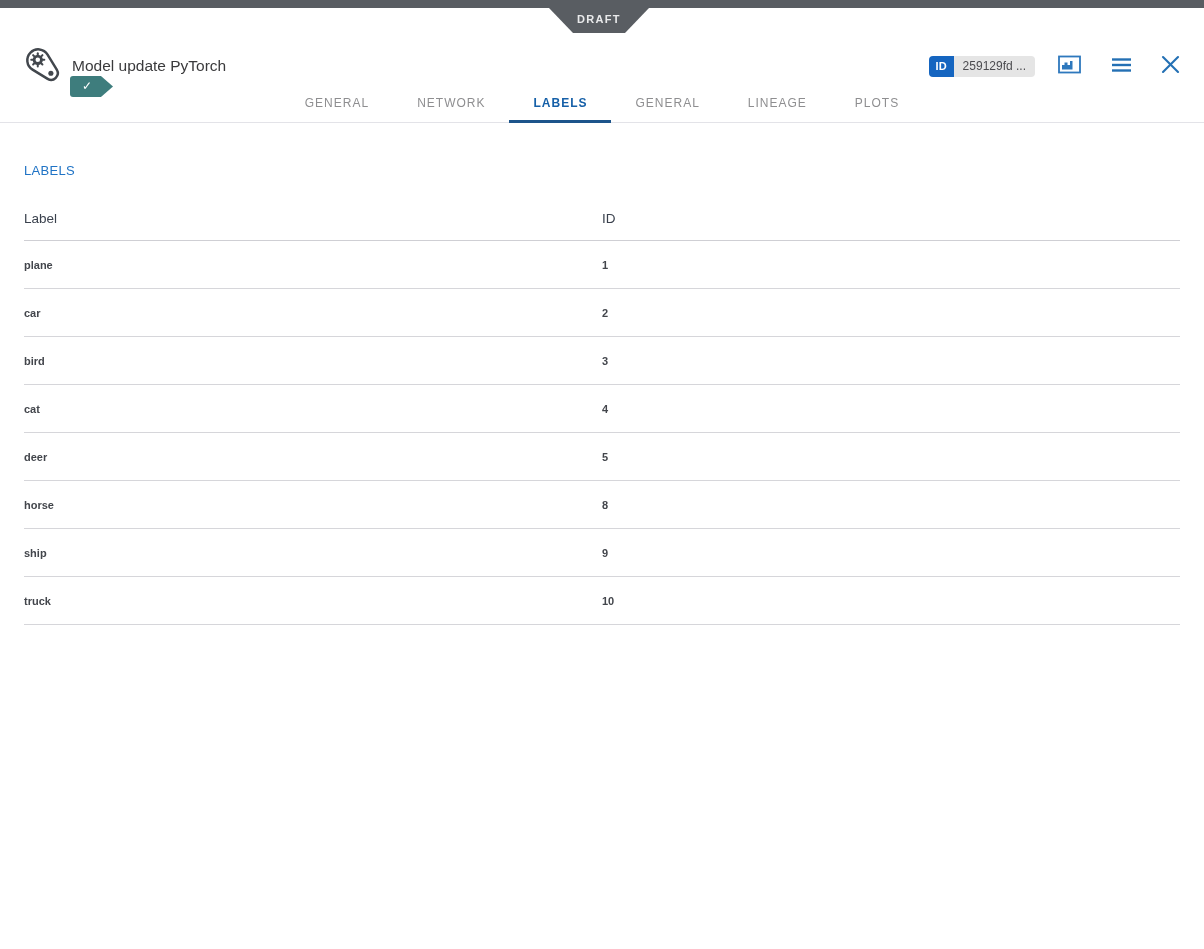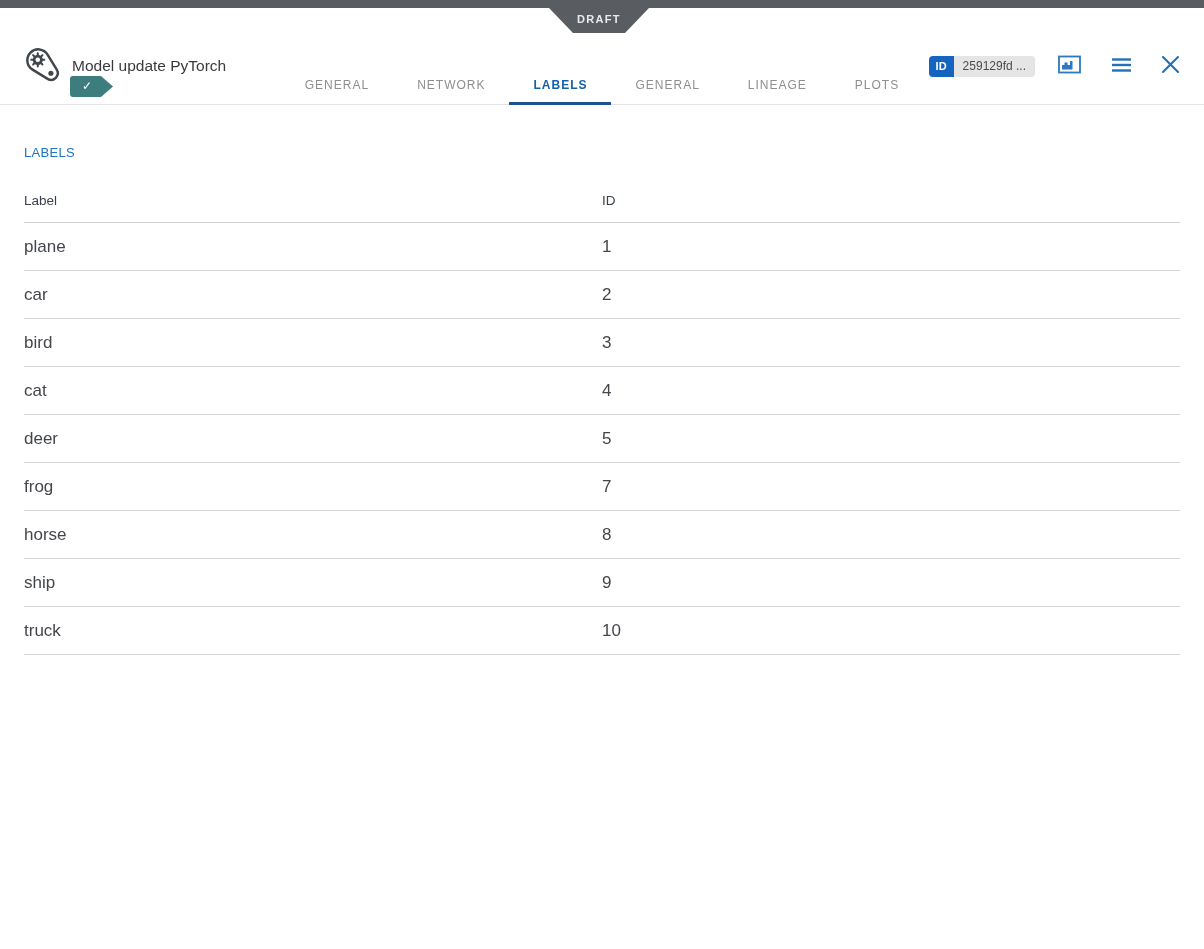--- a/index.html
+++ b/index.html
@@ -5,21 +5,21 @@
   * { margin: 0; padding: 0; box-sizing: border-box; }
   html, body { width: 1204px; height: 949px; }
   body {
     font-family: "Liberation Sans", sans-serif;
     background: #ffffff;
     color: #40434a;
     overflow: hidden;
   }
 
   
-  .app-header { position: relative; height: 105px; background: #ffffff; border-bottom: 1px solid #e3e3e8; }
+  .app-header { position: relative; height: 123px; background: #ffffff; border-bottom: 1px solid #e3e3e8; }
   .top-bar { position: absolute; top: 0; left: 0; right: 0; height: 8px; background: #595d62; }
   .draft-badge {
     position: absolute; top: 8px; left: 50%; margin-left: -53px;
     width: 100px; height: 25px; background: #595d62;
     clip-path: polygon(0 0, 100% 0, 76% 100%, 24% 100%);
     color: #e9eaeb; font-size: 11px; font-weight: bold; letter-spacing: 1.3px;
     text-align: center; line-height: 23px;
   }
   .header-row {
     position: absolute; top: 47px; left: 24px; right: 24px;
@@ -66,21 +66,21 @@
   .content { padding: 0 24px; }
   .section-title {
     margin-top: 40px; font-size: 13px; font-weight: 500;
     color: #1f73c5; letter-spacing: 0.3px; line-height: 16px;
   }
   .labels-table { margin-top: 18px; }
   .t-row { display: grid; grid-template-columns: 578px 1fr; align-items: center; }
   .t-head { height: 44px; border-bottom: 1px solid #cfcfd4; }
   .t-head .t-cell { font-size: 13.5px; font-weight: 500; color: #3a414d; }
   .t-body-row { height: 48px; border-bottom: 1px solid #d6d6da; }
-  .t-cell { font-size: 17px; color: #43464c; }
+  .t-cell { font-size: 11px; color: #43464c; font-weight: bold; }
 </style>
 </head>
 <body>
 
 <header class="app-header">
   <div class="top-bar"></div>
   <div class="draft-badge">DRAFT</div>
 
   <div class="header-row">
     <span class="model-icon">
@@ -178,24 +178,20 @@
   </div>
         <div class="t-row t-body-row">
     <span class="t-cell">cat</span>
     <span class="t-cell">4</span>
   </div>
         <div class="t-row t-body-row">
     <span class="t-cell">deer</span>
     <span class="t-cell">5</span>
   </div>
         <div class="t-row t-body-row">
-    <span class="t-cell">frog</span>
-    <span class="t-cell">7</span>
-  </div>
-        <div class="t-row t-body-row">
     <span class="t-cell">horse</span>
     <span class="t-cell">8</span>
   </div>
         <div class="t-row t-body-row">
     <span class="t-cell">ship</span>
     <span class="t-cell">9</span>
   </div>
         <div class="t-row t-body-row">
     <span class="t-cell">truck</span>
     <span class="t-cell">10</span>

